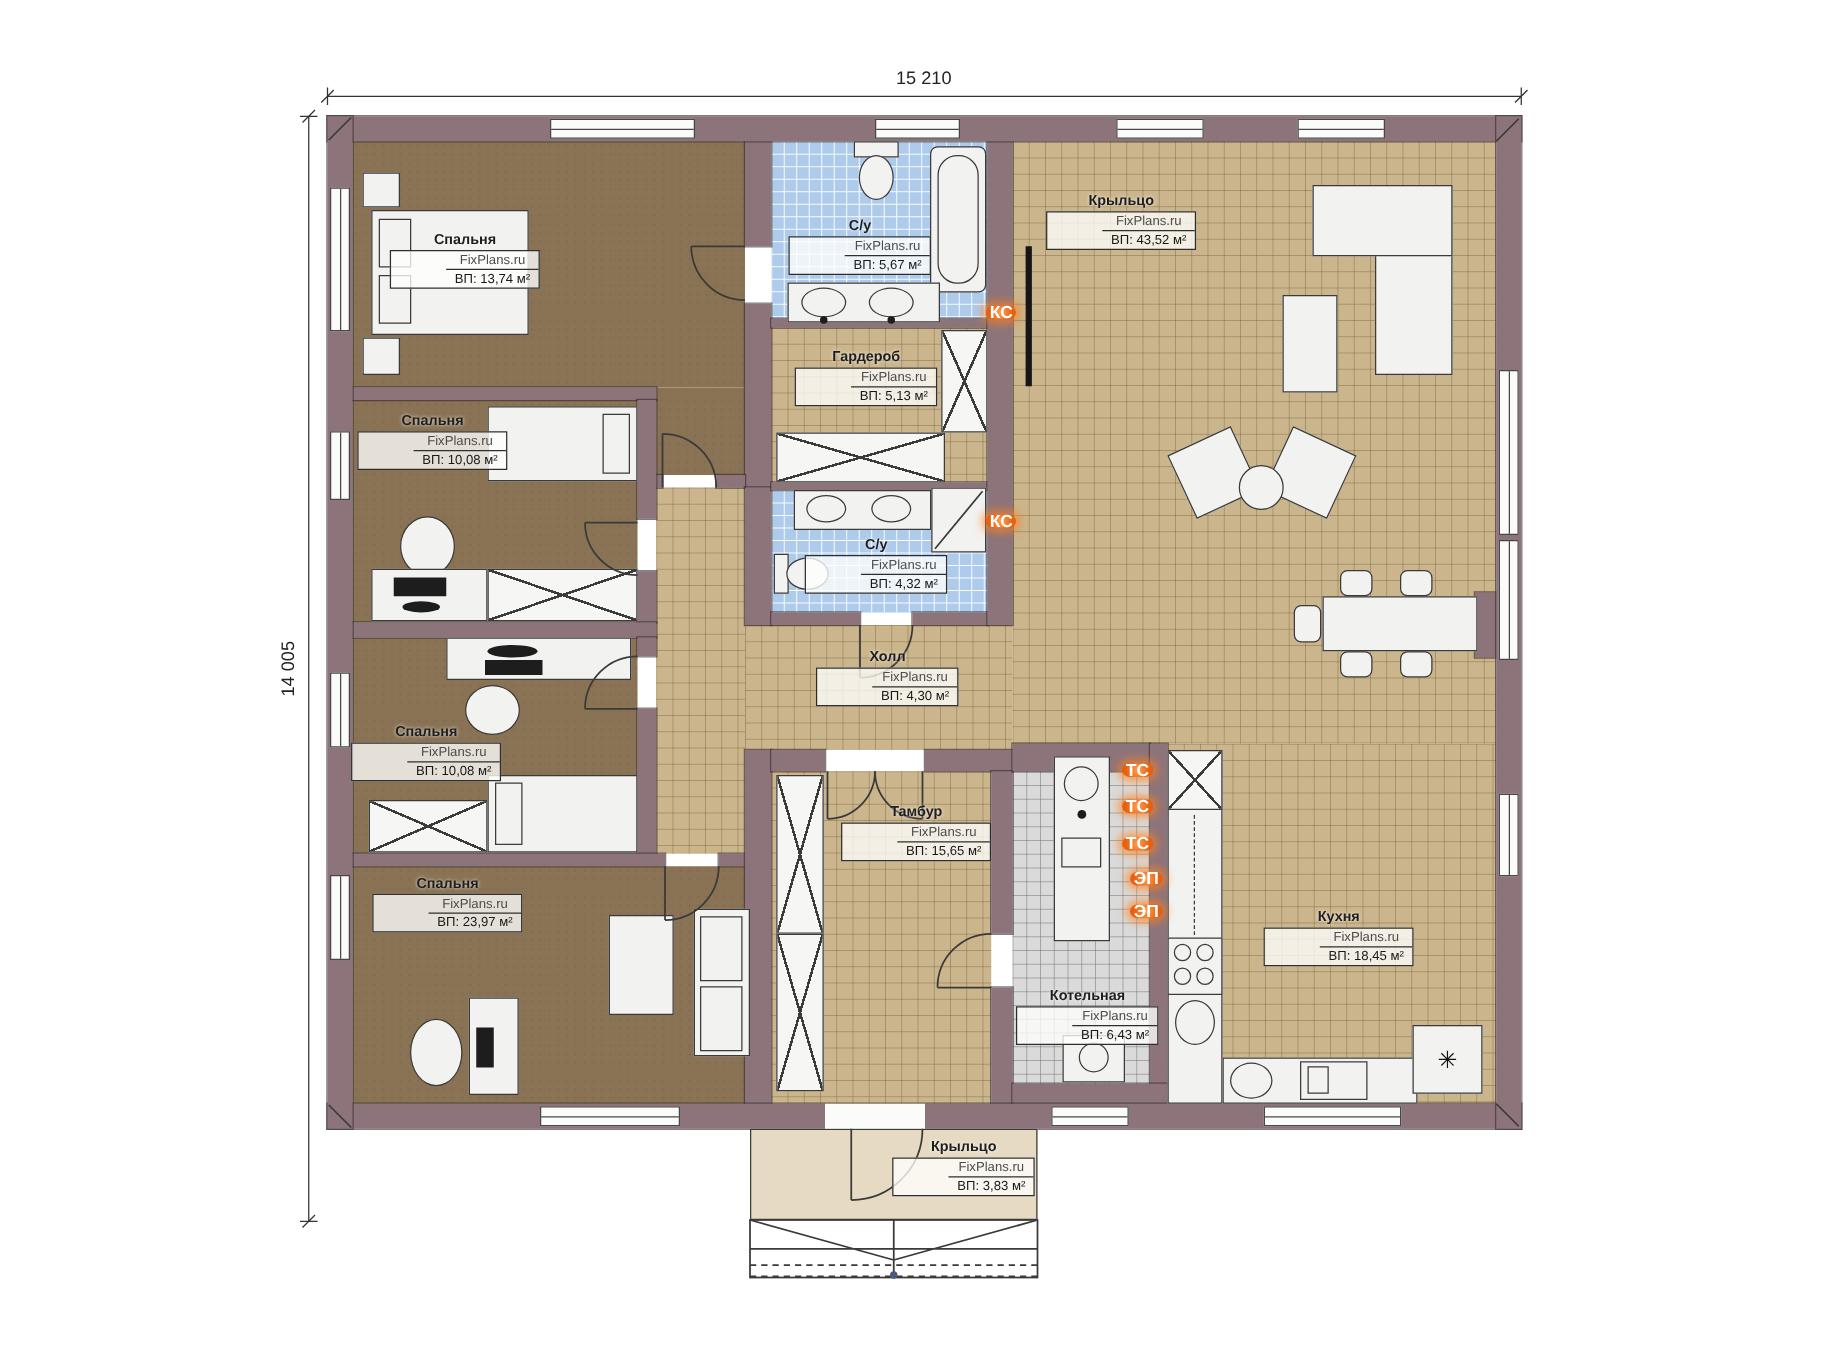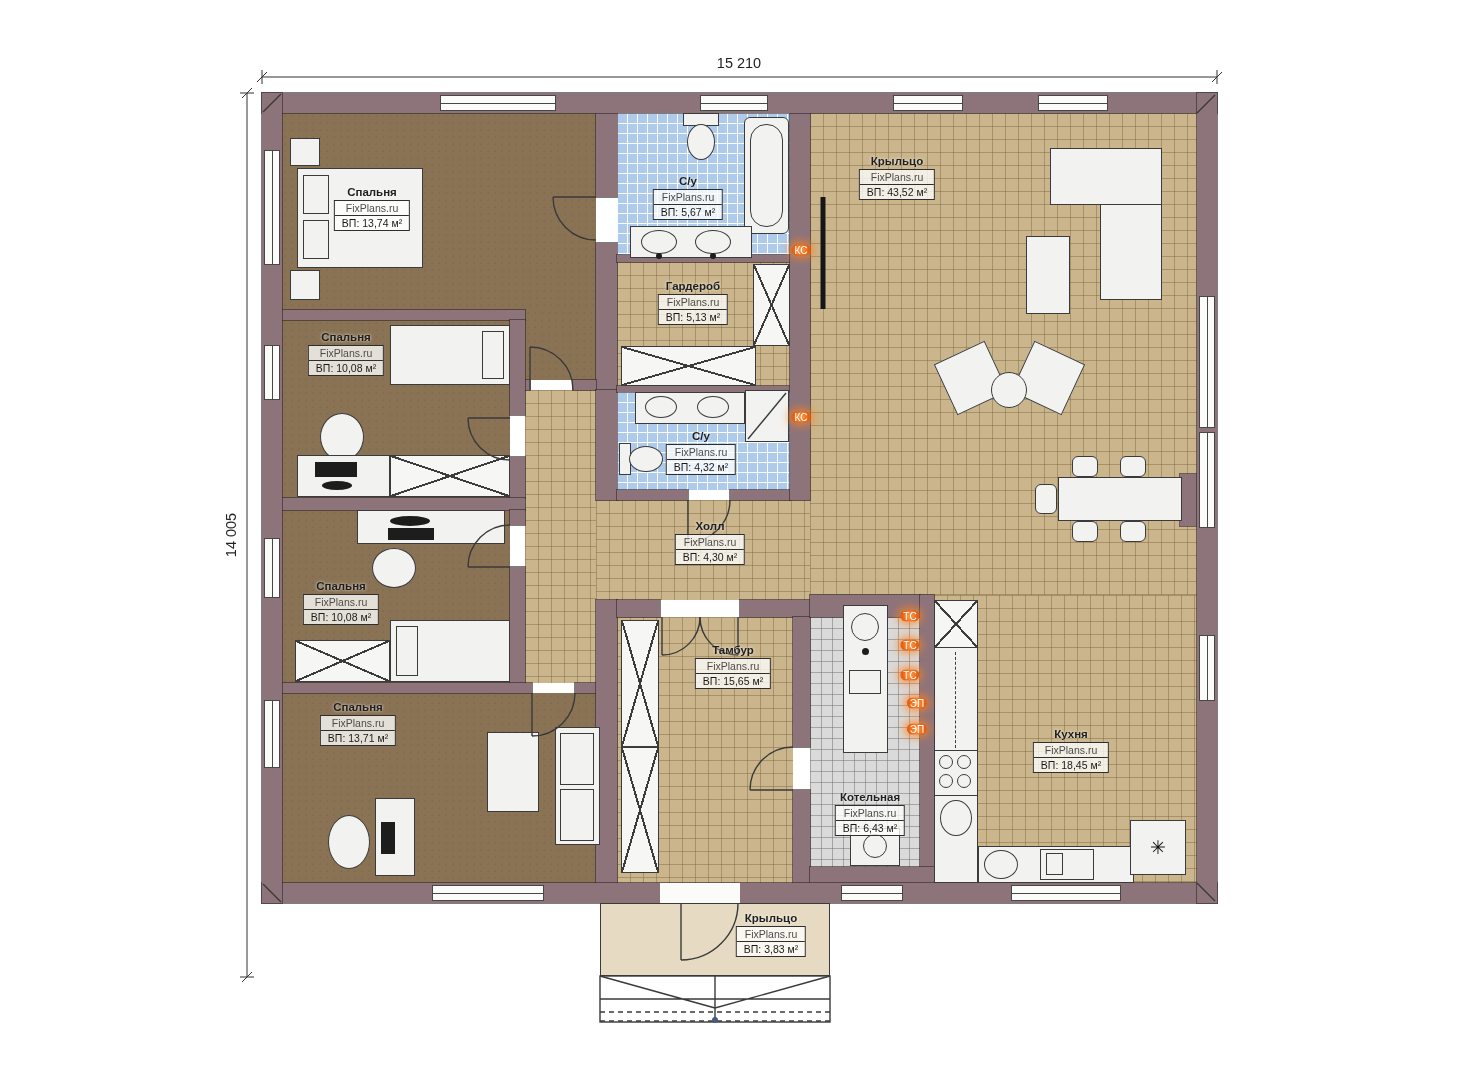--- a/index.html
+++ b/index.html
@@ -27,25 +27,25 @@
   .xbox{background-color:#f6f6f4;border:1.5px solid #3b3b3b;
     background-image:
       linear-gradient(to top right,transparent calc(50% - 1px),#3b3b3b calc(50% - 1px),#3b3b3b calc(50% + 1px),transparent calc(50% + 1px)),
       linear-gradient(to bottom right,transparent calc(50% - 1px),#3b3b3b calc(50% - 1px),#3b3b3b calc(50% + 1px),transparent calc(50% + 1px));}
   .win{background:#fbfbfa;border:1px solid #474747;}
   .win-h::after{content:"";position:absolute;left:0;right:0;top:50%;border-top:1px solid #474747;}
   .win-v::after{content:"";position:absolute;top:0;bottom:0;left:50%;border-left:1px solid #474747;}
   .rlabel{position:absolute;transform:translateX(-50%);text-align:center;z-index:40;}
   .rname{font-size:11.5px;font-weight:bold;color:#1e1e1e;margin-bottom:2px;
          text-shadow:0 0 3px rgba(255,255,255,.85);white-space:nowrap;}
-  .rbox{display:inline-block;border:1.5px solid #2e2e2e;background:rgba(255,255,252,.78);white-space:nowrap;}
+  .rbox{display:inline-block;border:1.5px solid #2e2e2e;background:rgba(255,255,252,.78);white-space:nowrap;padding-left:44px;}
   .rbox .brand{font-size:10.5px;color:#4c4c4c;padding:1px 7px;border-bottom:1.5px solid #2e2e2e;}
   .rbox .area{font-size:10.5px;color:#191919;padding:1px 7px;}
   .umark{position:absolute;z-index:50;transform:translate(-50%,-50%);
-    font-size:10px;font-weight:normal;color:#fff;background:radial-gradient(circle,#ffa04f 0%,#e8600f 70%);
+    font-size:14px;font-weight:bold;color:#fff;background:radial-gradient(circle,#ffa04f 0%,#e8600f 70%);
     padding:0 3px;border-radius:7px;line-height:11px;
     box-shadow:0 0 8px 3px rgba(255,128,28,.75);}
   .dimtext{position:absolute;font-size:14.5px;color:#222;z-index:45;}
   svg.overlay{position:absolute;left:0;top:0;z-index:30;pointer-events:none;}
   .fridge-sym{display:flex;align-items:center;justify-content:center;font-size:19px;color:#111;width:100%;height:100%;}
 </style>
 </head>
 <body>
 
 <div id="canvas">
@@ -286,21 +286,21 @@
       <div class="area">ВП: 4,30 м²</div></div>
   </div>
   <div class="rlabel" style="left:341px;top:580px;">
     <div class="rname">Спальня</div>
     <div class="rbox"><div class="brand">FixPlans.ru</div>
       <div class="area">ВП: 10,08 м²</div></div>
   </div>
   <div class="rlabel" style="left:358px;top:701px;">
     <div class="rname">Спальня</div>
     <div class="rbox"><div class="brand">FixPlans.ru</div>
-      <div class="area">ВП: 13,71 м²</div></div>
+      <div class="area">ВП: 23,97 м²</div></div>
   </div>
   <div class="rlabel" style="left:733px;top:644px;">
     <div class="rname">Тамбур</div>
     <div class="rbox"><div class="brand">FixPlans.ru</div>
       <div class="area">ВП: 15,65 м²</div></div>
   </div>
   <div class="rlabel" style="left:870px;top:791px;">
     <div class="rname">Котельная</div>
     <div class="rbox"><div class="brand">FixPlans.ru</div>
       <div class="area">ВП: 6,43 м²</div></div>

